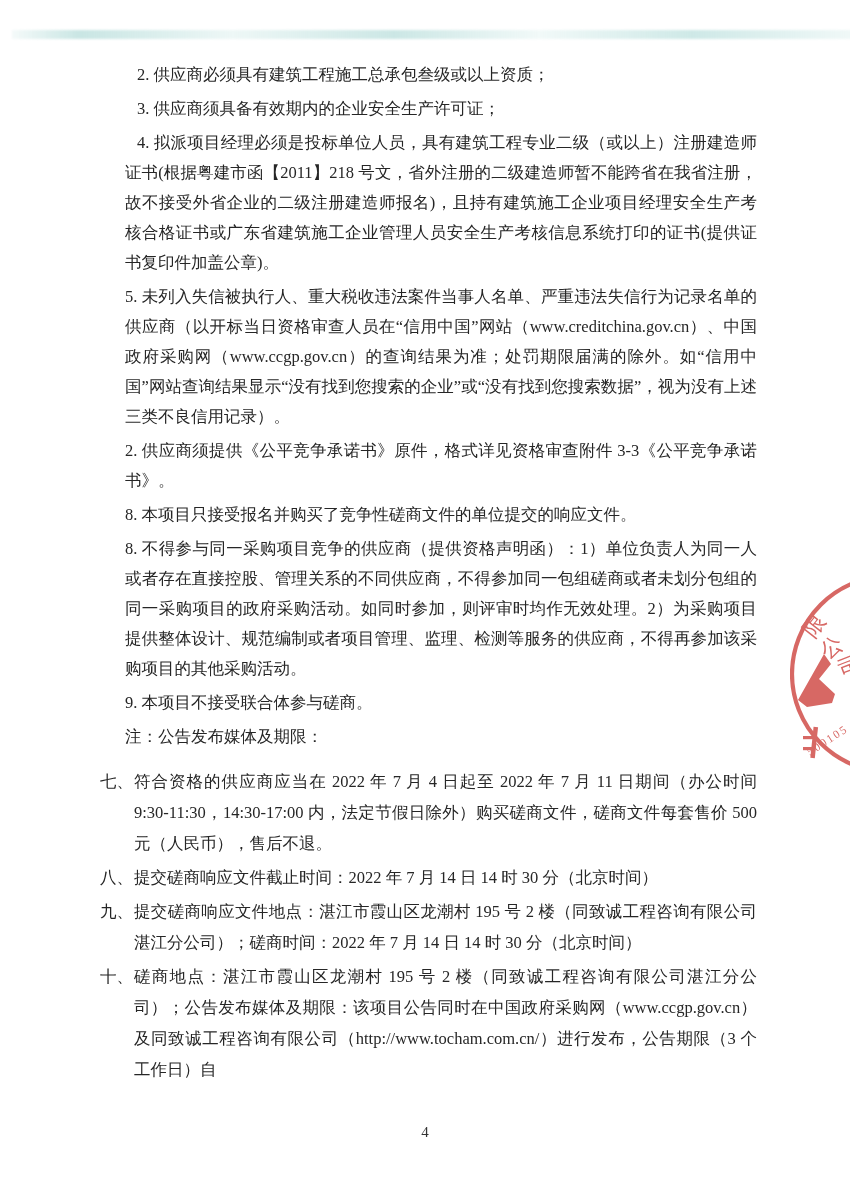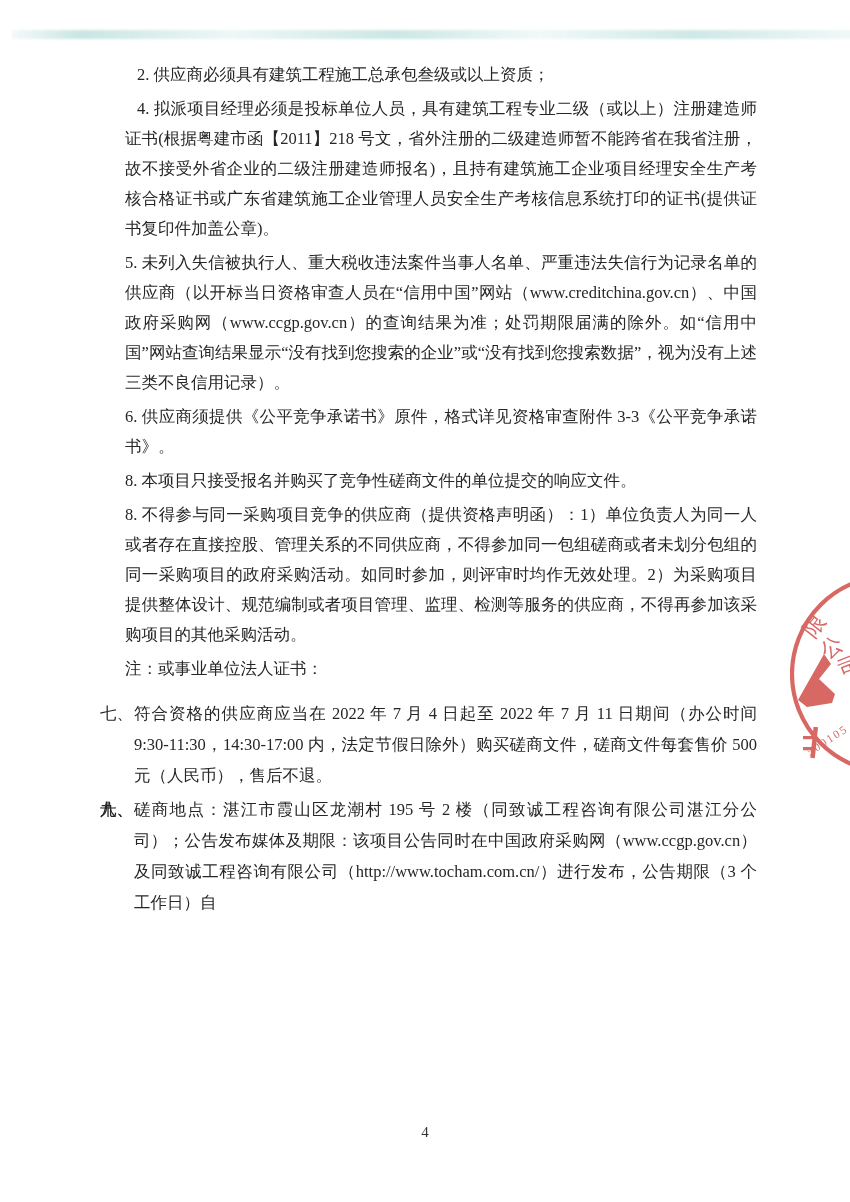--- a/index.html
+++ b/index.html
@@ -65,37 +65,41 @@
 </style>
 </head>
 <body>
 
 <div class="page">
 
   <div class="scan-band"></div>
 
   <div class="content">
     <p class="sub ti">2. 供应商必须具有建筑工程施工总承包叁级或以上资质；</p>
+    <p class="sub ti">3. 供应商须具备有效期内的企业安全生产许可证；</p>
     <p class="sub ti">4. 拟派项目经理必须是投标单位人员，具有建筑工程专业二级（或以上）注册建造师证书(根据粤建市函【2011】218 号文，省外注册的二级建造师暂不能跨省在我省注册，故不接受外省企业的二级注册建造师报名)，且持有建筑施工企业项目经理安全生产考核合格证书或广东省建筑施工企业管理人员安全生产考核信息系统打印的证书(提供证书复印件加盖公章)。</p>
     <p class="sub">5. 未列入失信被执行人、重大税收违法案件当事人名单、严重违法失信行为记录名单的供应商（以开标当日资格审查人员在“信用中国”网站（www.creditchina.gov.cn）、中国政府采购网（www.ccgp.gov.cn）的查询结果为准；处罚期限届满的除外。如“信用中国”网站查询结果显示“没有找到您搜索的企业”或“没有找到您搜索数据”，视为没有上述三类不良信用记录）。</p>
-    <p class="sub">6. 供应商须提供《公平竞争承诺书》原件，格式详见资格审查附件 3-3《公平竞争承诺书》。</p>
+    <p class="sub">2. 供应商须提供《公平竞争承诺书》原件，格式详见资格审查附件 3-3《公平竞争承诺书》。</p>
     <p class="sub">8. 本项目只接受报名并购买了竞争性磋商文件的单位提交的响应文件。</p>
     <p class="sub">8. 不得参与同一采购项目竞争的供应商（提供资格声明函）：1）单位负责人为同一人或者存在直接控股、管理关系的不同供应商，不得参加同一包组磋商或者未划分包组的同一采购项目的政府采购活动。如同时参加，则评审时均作无效处理。2）为采购项目提供整体设计、规范编制或者项目管理、监理、检测等服务的供应商，不得再参加该采购项目的其他采购活动。</p>
-    <p class="sub">注：或事业单位法人证书：</p>
+    <p class="sub">9. 本项目不接受联合体参与磋商。</p>
+    <p class="sub">注：公告发布媒体及期限：</p>
 
     <div class="mains">
       <div class="main">
         <span class="mlabel">七、</span>
         <span class="mtext">符合资格的供应商应当在 2022 年 7 月 4 日起至 2022 年 7 月 11 日期间（办公时间 9:30-11:30，14:30-17:00 内，法定节假日除外）购买磋商文件，磋商文件每套售价 500 元（人民币），售后不退。</span>
       </div>
       <div class="main">
         <span class="mlabel">八、</span>
+        <span class="mtext">提交磋商响应文件截止时间：2022 年 7 月 14 日 14 时 30 分（北京时间）</span>
       </div>
       <div class="main">
         <span class="mlabel">九、</span>
+        <span class="mtext">提交磋商响应文件地点：湛江市霞山区龙潮村 195 号 2 楼（同致诚工程咨询有限公司湛江分公司）；磋商时间：2022 年 7 月 14 日 14 时 30 分（北京时间）</span>
       </div>
       <div class="main">
         <span class="mlabel">十、</span>
         <span class="mtext">磋商地点：湛江市霞山区龙潮村 195 号 2 楼（同致诚工程咨询有限公司湛江分公司）；公告发布媒体及期限：该项目公告同时在中国政府采购网（www.ccgp.gov.cn）及同致诚工程咨询有限公司（http://www.tocham.com.cn/）进行发布，公告期限（3 个工作日）自</span>
       </div>
     </div>
   </div>
 
   <svg class="stamp" width="72" height="232" viewBox="778 572 72 232" xmlns="http://www.w3.org/2000/svg">
     <g opacity="0.82">

